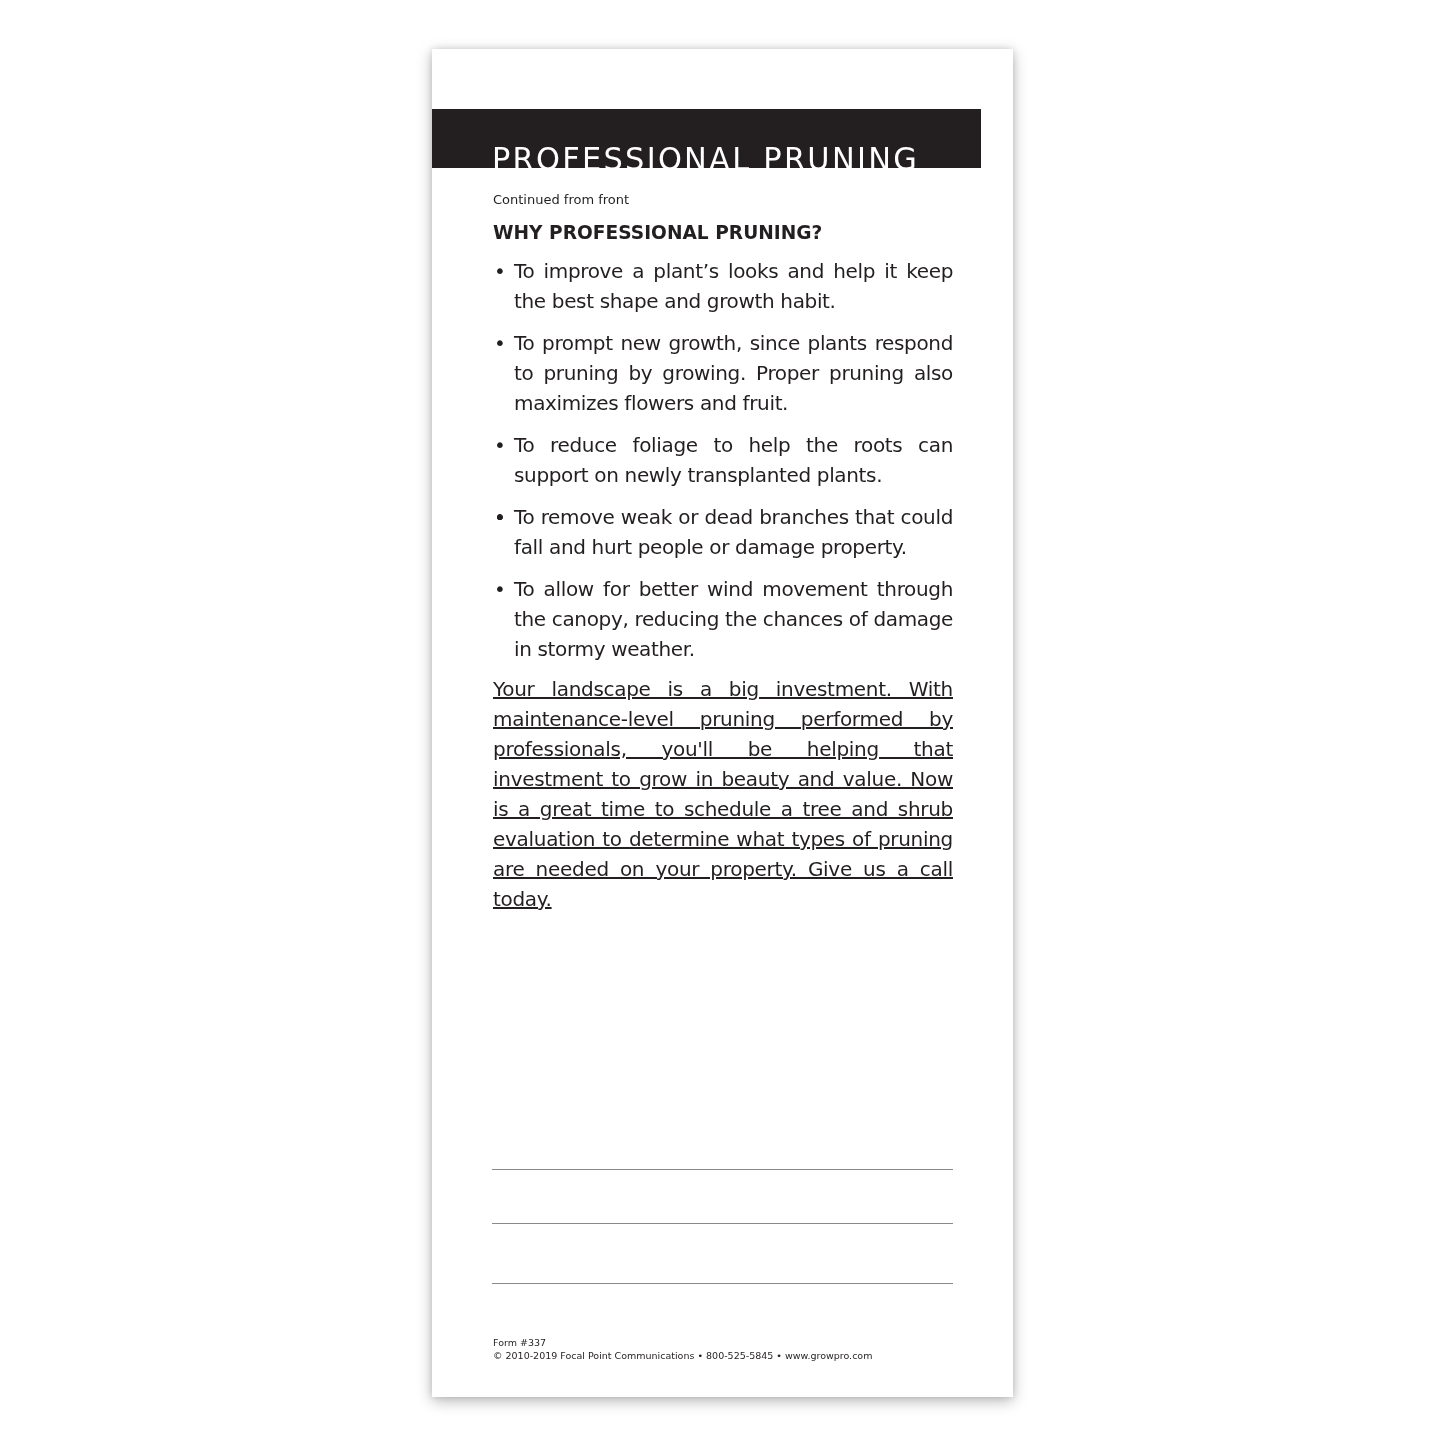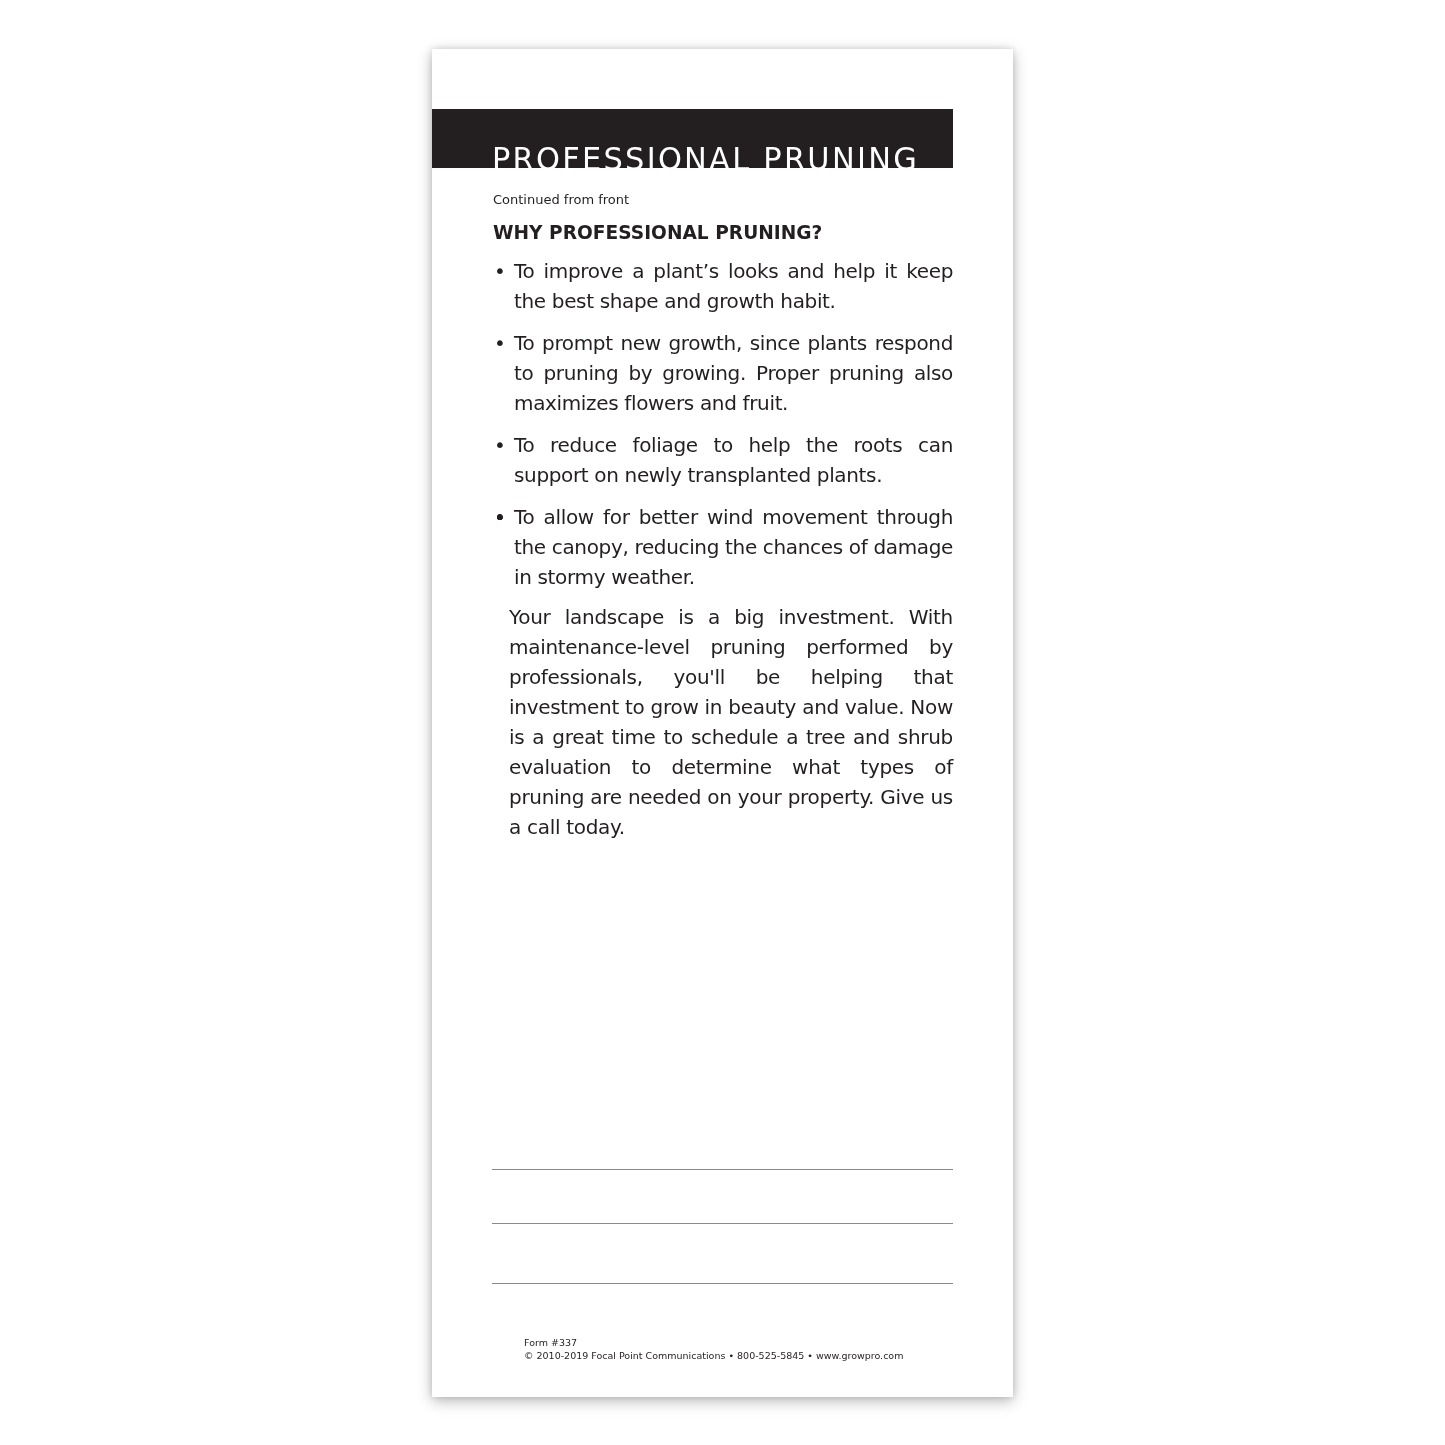--- a/index.html
+++ b/index.html
@@ -1,53 +1,53 @@
 <!DOCTYPE html>
 <html><head>
 <meta charset="utf-8">
 <style>
   html, body { margin:0; padding:0; }
   body { width:1445px; height:1445px; background:#ffffff; position:relative; overflow:hidden;
          font-family:"DejaVu Sans", sans-serif; color:#231f20; }
   .card { position:absolute; left:432px; top:49px; width:581px; height:1348px; background:#ffffff;
           box-shadow: 0 4px 14px rgba(0,0,0,0.28), 0 0 6px rgba(0,0,0,0.12); }
-  .banner { position:absolute; left:0; top:60px; width:521px; height:59px; background:#231f20; }
+  .banner { position:absolute; left:0; top:60px; width:521px; height:59px; background:#231f20;padding-left:28px; }
   .banner-title { position:absolute; left:60px; top:9px; color:#ffffff; font-size:32px; letter-spacing:2.4px;
                   font-family:"DejaVu Sans", sans-serif; font-weight:normal; white-space:nowrap; line-height:40px;
                   transform:scaleX(0.95); transform-origin:left center; }
   .content { position:absolute; left:61px; top:143px; width:460px; }
   .continued { font-size:13px; line-height:16px; margin:0; white-space:nowrap; }
   .heading { font-size:20px; line-height:24px; margin:12px 0 0 0; letter-spacing:0px; white-space:nowrap;
              transform:scaleX(0.93); transform-origin:left center; }
   ul.bullets { list-style:none; margin:12px 0 0 0; padding:0; }
   ul.bullets li { position:relative; padding-left:21px; font-size:20px; line-height:30px;
                   text-align:justify; text-align-last:left; margin-bottom:12px; letter-spacing:-0.35px; }
   ul.bullets li .dot { position:absolute; left:1px; top:0; font-size:20px; line-height:30px; }
-  .closing { font-size:20px; line-height:30px; text-align:justify; margin:-2px 0 0 16px; letter-spacing:-0.3px; }
+  .closing { font-size:20px; line-height:30px; text-align:justify; margin:-2px 0 0 0; letter-spacing:-0.3px;text-decoration:underline; }
   .line { position:absolute; left:60px; width:461px; height:0; border-top:1.5px solid #8a8a8a; }
-  .footer { position:absolute; left:61px; top:1287px; font-size:9.5px; line-height:13px; color:#231f20; white-space:nowrap;margin-left:31px; }
+  .footer { position:absolute; left:61px; top:1287px; font-size:9.5px; line-height:13px; color:#231f20; white-space:nowrap; }
 </style>
 </head>
 <body>
 
 <div class="card">
   <div class="banner">
     <h1 class="banner-title">PROFESSIONAL PRUNING</h1>
   </div>
 
   <div class="content">
     <p class="continued">Continued from front</p>
     <h2 class="heading">WHY PROFESSIONAL PRUNING?</h2>
     <ul class="bullets">
       <li><span class="dot">•</span><span>To improve a plant’s looks and help it keep the best shape and growth habit.</span></li>
       <li><span class="dot">•</span><span>To prompt new growth, since plants respond to pruning by growing. Proper pruning also maximizes flowers and fruit.</span></li>
       <li><span class="dot">•</span><span>To reduce foliage to help the roots can support on newly transplanted plants.</span></li>
       <li><span class="dot">•</span></li>
       <li><span class="dot">•</span></li>
-      <li><span class="dot">•</span></li>
+      <li><span class="dot">•</span><span>To remove weak or dead branches that could fall and hurt people or damage property.</span></li>
       <li><span class="dot">•</span><span>To allow for better wind movement through the canopy, reducing the chances of damage in stormy weather.</span></li>
     </ul>
     <p class="closing">Your landscape is a big investment. With maintenance-level pruning performed by professionals, you'll be helping that investment to grow in beauty and value. Now is a great time to schedule a tree and shrub evaluation to determine what types of pruning are needed on your property. Give us a call today.</p>
   </div>
 
   <div class="line" style="top:1120px;"></div>
   <div class="line" style="top:1174px;"></div>
   <div class="line" style="top:1234px;"></div>
 
   <div class="footer">

